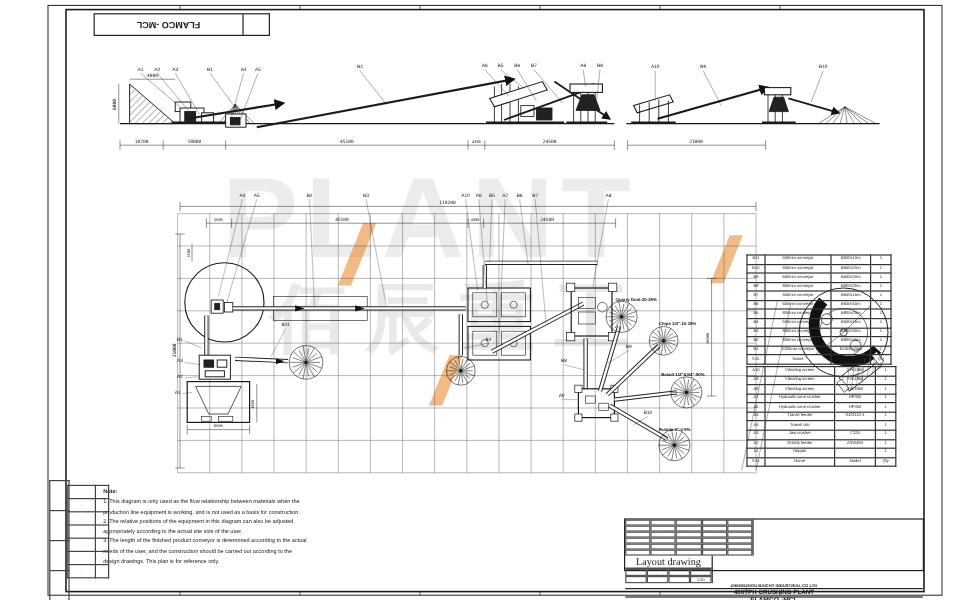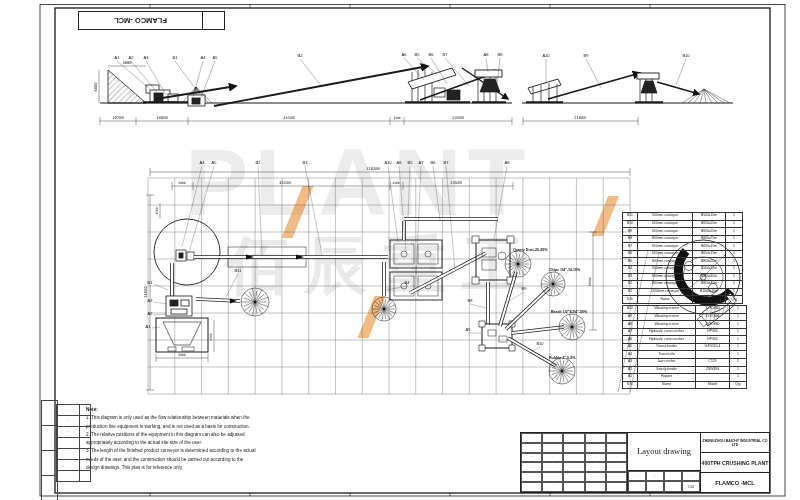--- a/index.html
+++ b/index.html
@@ -33,21 +33,21 @@
   #tbl-equip{left:622px;top:305px;width:124px;}
   
   .notes{left:86px;top:406px;width:245px;font-size:4.6px;line-height:1.8;}
   .notes .nt{font-weight:bold;}
   
   table.rev{border-collapse:collapse;}
   table.rev td{border:0.5px solid #444;font-size:3px;color:#555;text-align:center;}
   #rev-mini{left:56px;top:404px;}
   #edge-strip{left:41px;top:400px;}
   
-  .tb{left:520px;top:432px;width:250px;height:61px;border:1px solid #222;display:flex;box-sizing:border-box;background:transparent;}
+  .tb{left:520px;top:432px;width:250px;height:44px;border:1px solid #222;display:flex;box-sizing:border-box;background:transparent;flex-direction:column;}
   .tb-left{width:106px;border-right:1px solid #222;display:grid;
     grid-template-rows:repeat(6,1fr);grid-template-columns:repeat(5,1fr);}
   .tb-left div{border:0.3px solid #555;font-size:2.6px;color:#333;display:flex;align-items:center;justify-content:center;overflow:hidden;}
   .tb-mid{width:72px;border-right:1px solid #222;display:flex;flex-direction:column;}
   .tb-mid-title{flex:1.7;display:flex;align-items:center;justify-content:center;
     font-family:"Liberation Serif",serif;font-size:8.5px;}
   .tb-mid-grid{flex:1;display:grid;grid-template-rows:repeat(2,1fr);grid-template-columns:repeat(4,1fr);border-top:0.6px solid #222;}
   .tb-mid-grid div{border:0.3px solid #555;font-size:3.2px;display:flex;align-items:center;justify-content:center;}
   .tb-right{flex:1;display:flex;flex-direction:column;}
   .tb-right div{flex:1;display:flex;align-items:center;justify-content:center;text-align:center;font-weight:bold;}

